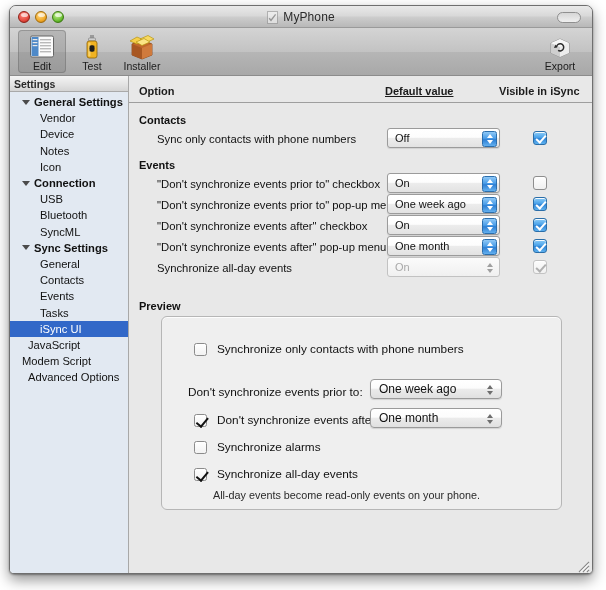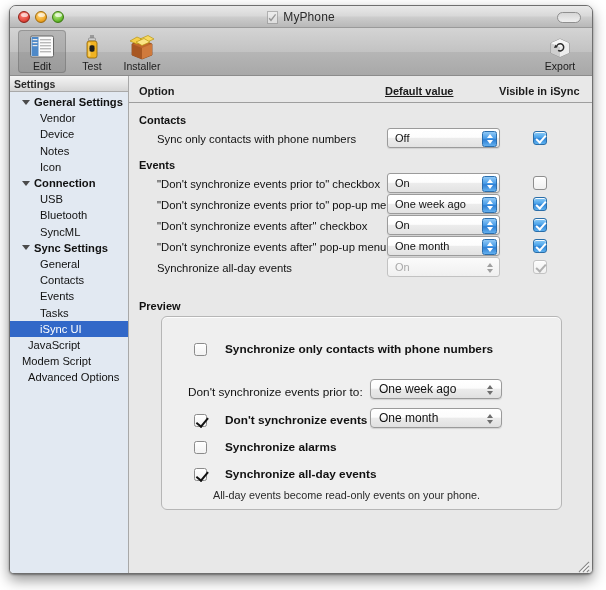--- a/index.html
+++ b/index.html
@@ -213,21 +213,21 @@
     background: linear-gradient(to bottom, #ffffff, #f2f2f2);
     position: relative; flex: none;
     box-shadow: inset 0 1px 0 rgba(255,255,255,0.9);
   }
   .pcb.on::after {
     content:""; position:absolute; left:3.6px; top:0.3px;
     width:4.5px; height:9.5px;
     border: solid #111; border-width: 0 2.1px 2.1px 0;
     transform: rotate(40deg);
   }
-  .pv-text { font-size: 11.8px; color: #111; margin-left: 18px; white-space: nowrap; font-weight: bold; }
+  .pv-text { font-size: 11.8px; color: #111; margin-left: 10px; white-space: nowrap; }
   .pv-plain { font-size: 11.8px; color: #111; white-space: nowrap; }
   .pv-note { position:absolute; font-size: 10.8px; color: #2a2a2a; white-space: nowrap; }
   .pv-popup {
     position: absolute;
     width: 132px; height: 20px; border-radius: 4px;
     background: linear-gradient(to bottom, #ffffff 0%, #fcfcfc 45%, #ebebeb 52%, #e0e0e0 100%);
     border: 1px solid #9a9a9a;
     box-shadow: 0 1px 1px rgba(0,0,0,0.12), inset 0 1px 0 rgba(255,255,255,0.9);
     display:flex; align-items:center;
   }

